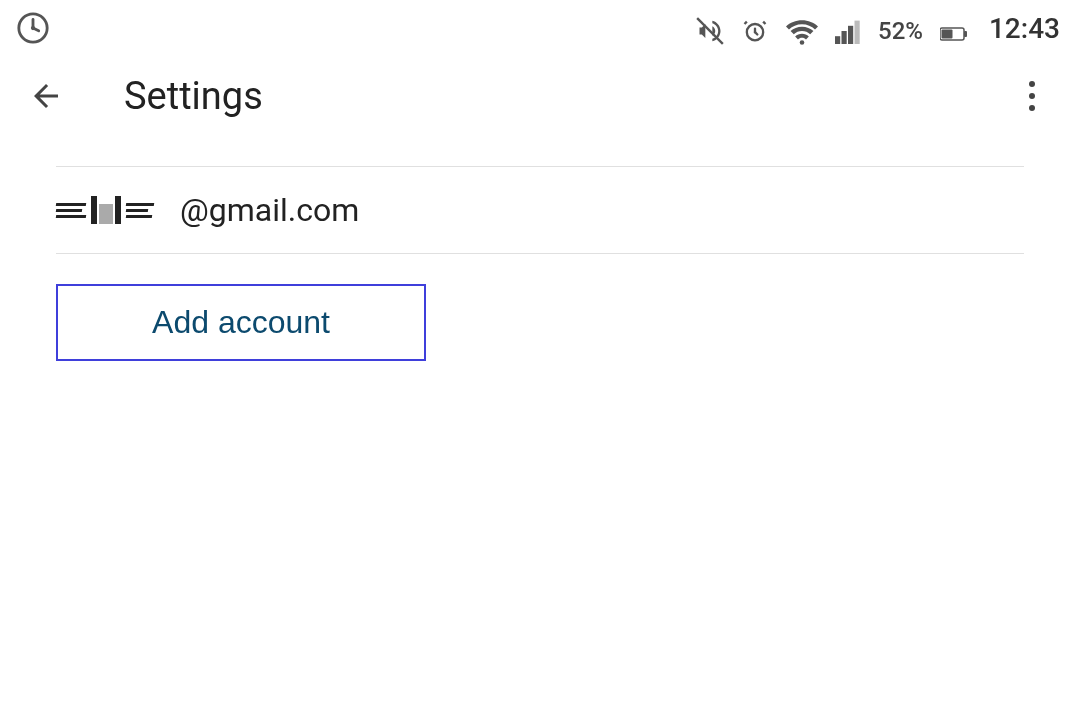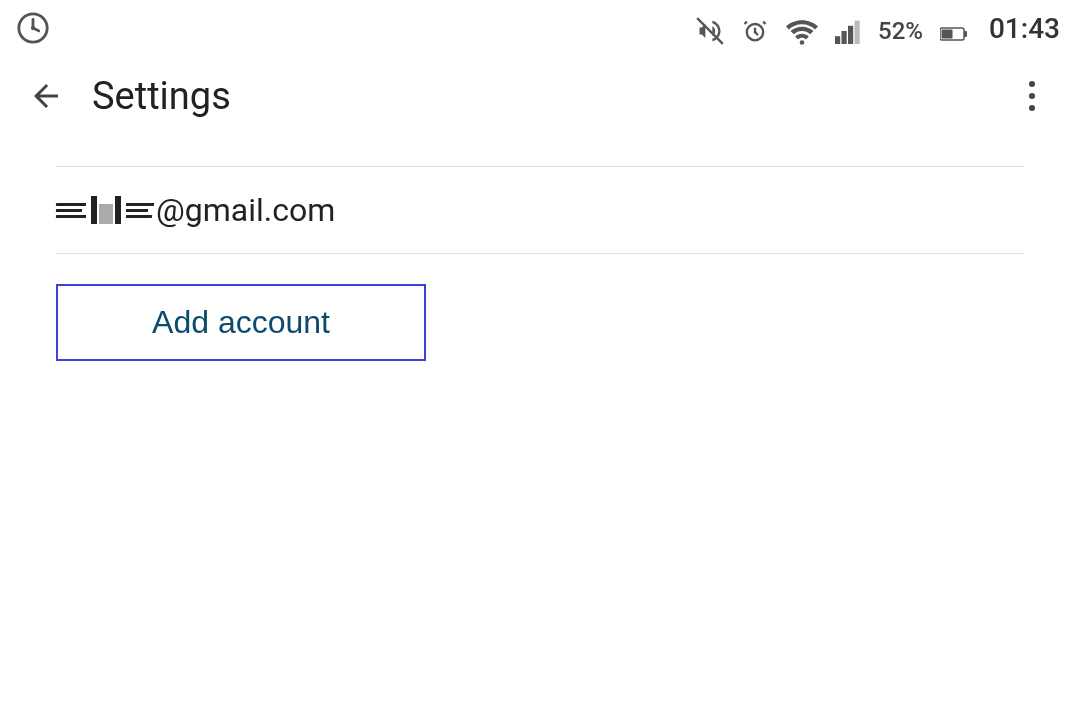--- a/index.html
+++ b/index.html
@@ -80,20 +80,21 @@
       color: #444;
       display: flex;
       align-items: center;
       padding: 8px;
     }
 
     .app-bar-title {
       font-size: 38px;
       font-weight: 400;
       color: #222;
+      margin-left: 32px;
     }
 
     .overflow-menu-button {
       background: none;
       border: none;
       cursor: pointer;
       font-size: 36px;
       color: #444;
       display: flex;
       align-items: center;
@@ -121,20 +122,21 @@
     .email-item {
       padding: 24px 16px;
       cursor: pointer;
     }
 
     .email-display {
       font-size: 32px;
       color: #222;
       display: flex;
       align-items: center;
+      gap: 24px;
     }
 
     
     .add-account-section {
       padding: 20px 16px;
       margin-top: 10px;
     }
 
     .add-account-button {
       display: inline-block;
@@ -196,21 +198,21 @@
       <rect x="10" y="6" width="4" height="14" fill="#555"></rect>
       <rect x="15" y="2" width="4" height="18" fill="#bbb"></rect>
     </svg>
     <span class="battery-text">52%</span>
 
     <svg width="28" height="22" viewBox="0 0 28 16">
       <rect x="0" y="2" width="24" height="12" rx="2" fill="none" stroke="#555" stroke-width="1.5"></rect>
       <rect x="24" y="5" width="3" height="6" rx="1" fill="#555"></rect>
       <rect x="1.5" y="3.5" width="11" height="9" rx="1" fill="#555"></rect>
     </svg>
-    <span class="status-time">01:43</span>
+    <span class="status-time">12:43</span>
   </div>
 </div>
 
 <div class="app-bar">
   <div class="app-bar-left">
     <button class="back-button">
       <svg width="36" height="36" viewBox="0 0 24 24">
         <path d="M20 11H7.83l5.59-5.59L12 4l-8 8 8 8 1.41-1.41L7.83 13H20v-2z" fill="#444"></path>
       </svg>
     </button>

